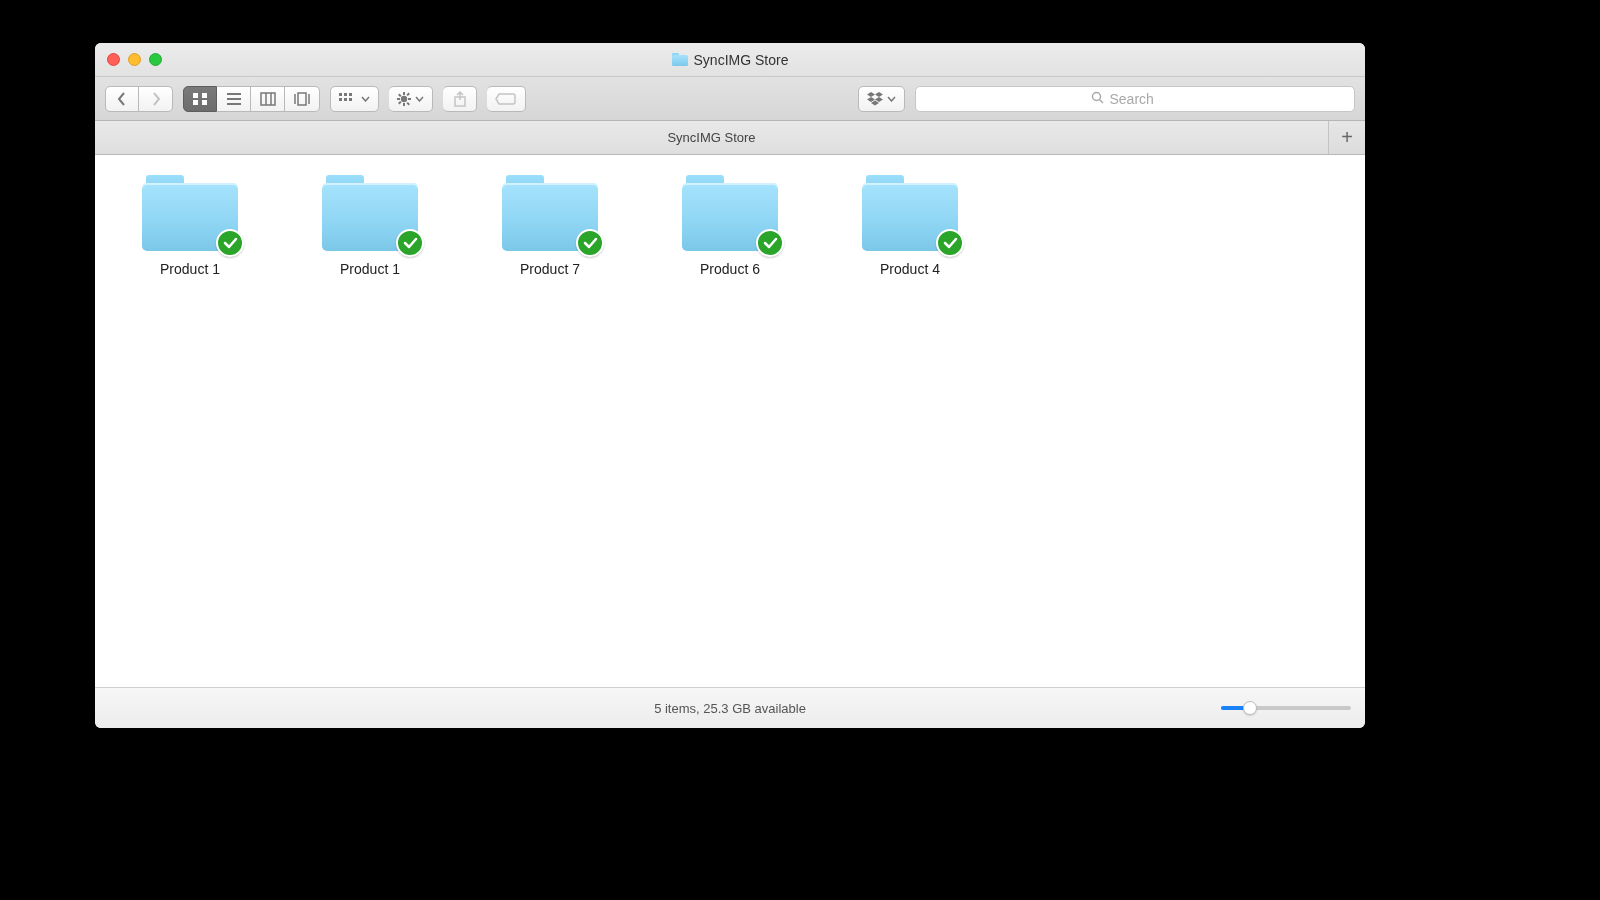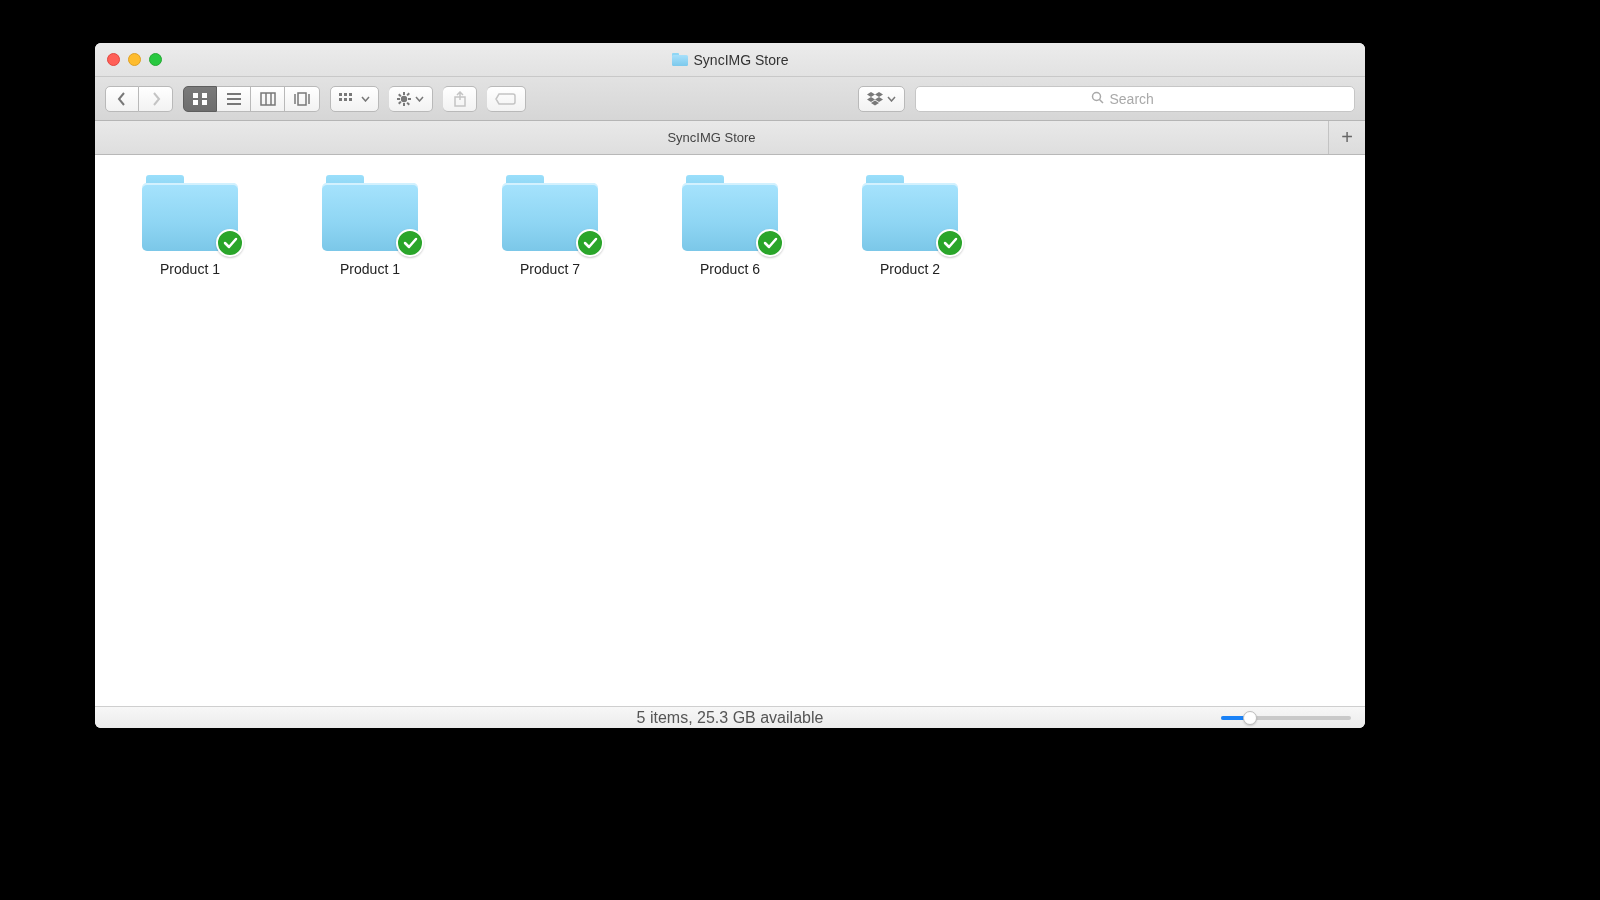--- a/index.html
+++ b/index.html
@@ -141,24 +141,24 @@
     position:absolute;right:-6px;bottom:-6px;width:28px;height:28px;
     background:#2aa52a;border-radius:50%;
     display:flex;align-items:center;justify-content:center;
     border:2px solid #fff;
     box-shadow:0 1px 2px rgba(0,0,0,0.2);
   }
   .badge svg{color:#fff;}
   .item-label{font-size:14px;color:#222;text-align:center;}
   
   .statusbar{
-    height:22px;background:linear-gradient(#f7f7f7,#ececec);
+    height:41px;background:linear-gradient(#f7f7f7,#ececec);
     border-top:1px solid #cfcfcf;
     display:flex;align-items:center;justify-content:center;
-    font-size:16px;color:#555;position:relative;
+    font-size:13px;color:#555;position:relative;
   }
   .zoom{
     position:absolute;right:14px;top:50%;transform:translateY(-50%);
     width:130px;height:4px;background:#c9c9c9;border-radius:2px;
   }
   .zoom-fill{
     position:absolute;left:0;top:0;height:100%;width:22%;
     background:#1a82f7;border-radius:2px;
   }
   .zoom-thumb{
@@ -388,21 +388,21 @@
       <div class="item">
         <div class="folder">
           <div class="folder-tab"></div>
           <div class="folder-body"></div>
           <div class="badge">
             <svg width="15" height="12" viewBox="0 0 15 12">
               <path d="M2 6 L6 10 L13 2" fill="none" stroke="#fff" stroke-width="2.5" stroke-linecap="round" stroke-linejoin="round"></path>
             </svg>
           </div>
         </div>
-        <div class="item-label">Product 2</div>
+        <div class="item-label">Product 4</div>
       </div>
     </div>
 
   <div class="statusbar">
     <span>5 items, 25.3 GB available</span>
     <div class="zoom">
       <div class="zoom-fill"></div>
       <div class="zoom-thumb"></div>
     </div>
   </div>

